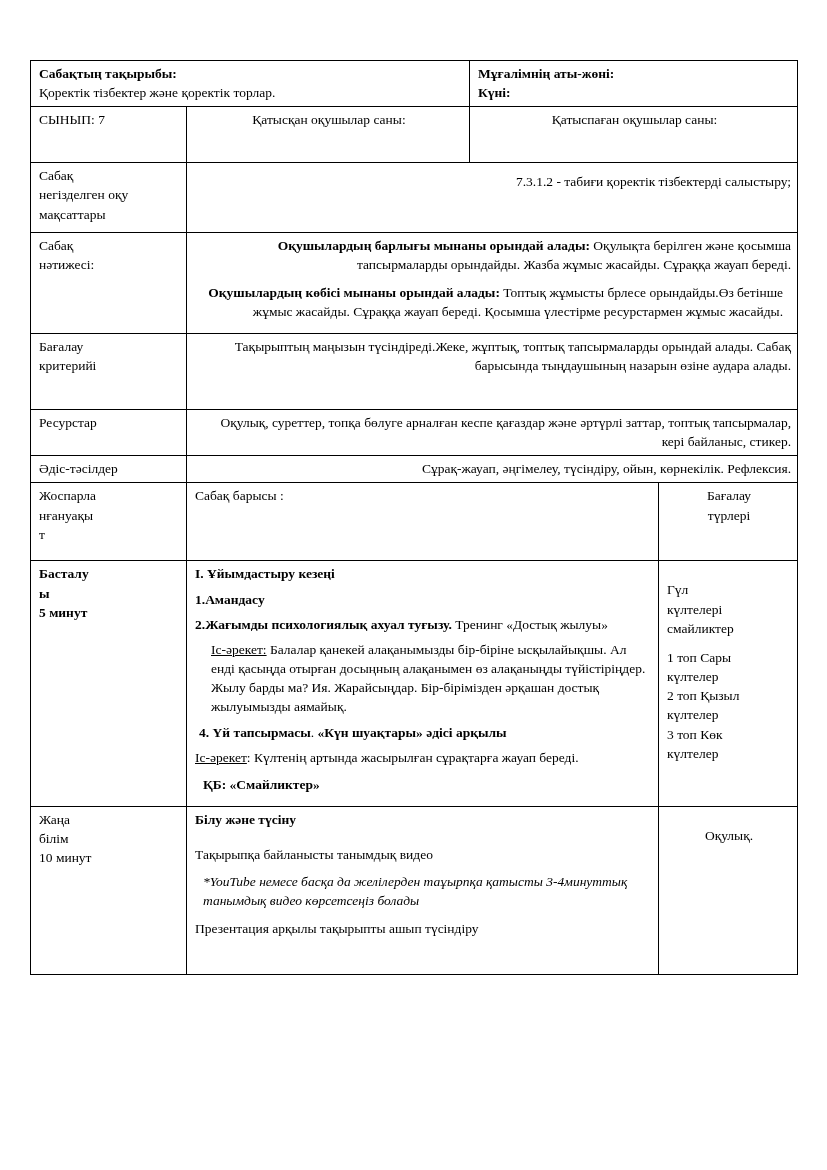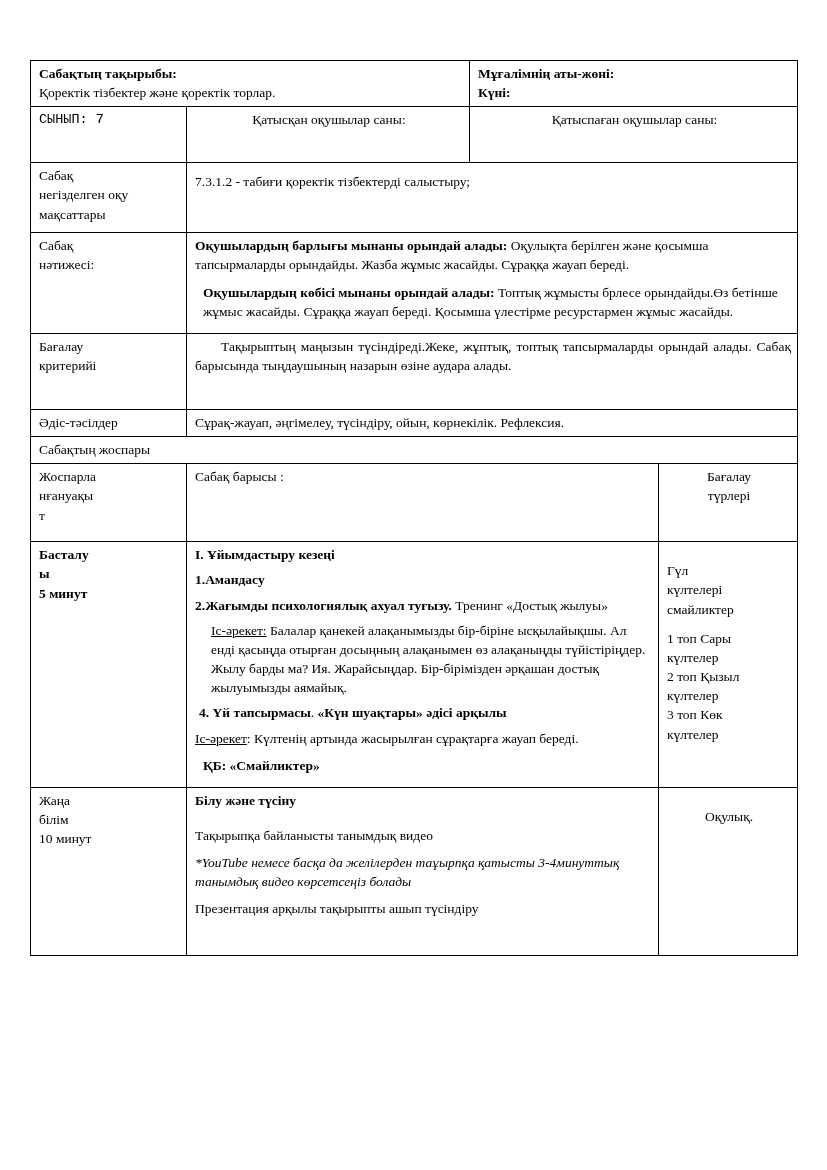--- a/index.html
+++ b/index.html
@@ -49,23 +49,23 @@
   .hdr-title { padding-top: 5px; }
 
   
   .label-cell { font-size: 13.5px; line-height: 1.45; }
 
   .blk { display: block; }
   .sp { display: block; height: 10px; }
   .sp-sm { display: block; height: 6px; }
   .sp-lg { display: block; height: 16px; }
 
-  .tall-a { height: 48px; font-family: Liberation Mono, monospace; }
-
-  .pad-l { padding-left: 14px; }
+  .tall-a { height: 48px; }
+
+  .pad-l { padding-left: 14px; text-align: right; }
   .pad-l2 { padding-left: 10px; }
 
   .assess { font-size: 13.5px; line-height: 1.5; }
 </style>
 </head>
 <body>
 
 <div class="page">
 <table class="plan">
   <colgroup>
@@ -127,35 +127,38 @@
     <td class="label-cell" style="height:68px">
       <span class="blk">Бағалау</span>
       <span class="blk">критерийі</span>
     </td>
     <td colspan="4" class="pad-l justify indent">
       <span>Тақырыптың маңызын түсіндіреді.Жеке, жұптық, топтық тапсырмаларды орындай алады. Сабақ барысында  тыңдаушының назарын өзіне аудара алады.</span>
     </td>
   </tr>
 
 
+  <tr>
+    <td class="label-cell">
+      <span>Ресурстар</span>
+    </td>
+    <td colspan="4" class="pad-l justify">
+      <span>Оқулық, суреттер, топқа бөлуге арналған кеспе қағаздар  және  әртүрлі  заттар, топтық тапсырмалар, кері байланыс, стикер.</span>
+    </td>
+  </tr>
 
   <tr>
     <td class="label-cell">
       <span>Әдіс-тәсілдер</span>
     </td>
     <td colspan="4" class="pad-l">
       <span>Сұрақ-жауап, әңгімелеу, түсіндіру, ойын, көрнекілік. Рефлексия.</span>
     </td>
   </tr>
 
-  <tr>
-    <td colspan="5">
-      <span>Сабақтың жоспары</span>
-    </td>
-  </tr>
 
   <tr>
     <td class="label-cell" style="height:70px">
       <span class="blk">Жоспарла</span>
       <span class="blk">нғануақы</span>
       <span class="blk">т</span>
     </td>
     <td colspan="3" class="pad-l2">
       <span>Сабақ барысы :</span>
     </td>
@@ -197,21 +200,21 @@
 
   <tr>
     <td class="label-cell" style="height:160px">
       <span class="blk">Жаңа</span>
       <span class="blk">білім</span>
       <span class="blk">10 минут</span>
     </td>
     <td colspan="3" class="pad-l2">
       <p style="margin:0 0 16px 0" class="b">Білу және түсіну</p>
       <p style="margin:0 0 8px 0">Тақырыпқа байланысты танымдық видео</p>
-      <p style="margin:0 0 8px 0" class="i">*YouTube немесе басқа да желілерден таұырпқа қатысты 3-4минуттық танымдық видео көрсетсеңіз болады</p>
+      <p style="margin:0 0 8px 8px" class="i">*YouTube немесе басқа да желілерден таұырпқа қатысты 3-4минуттық танымдық видео көрсетсеңіз болады</p>
       <p style="margin:0">Презентация арқылы тақырыпты ашып түсіндіру</p>
     </td>
     <td class="assess center">
       <span class="sp-lg"></span>
       <span class="blk">Оқулық.</span>
     </td>
   </tr>
 
 </tbody>
     </table>

